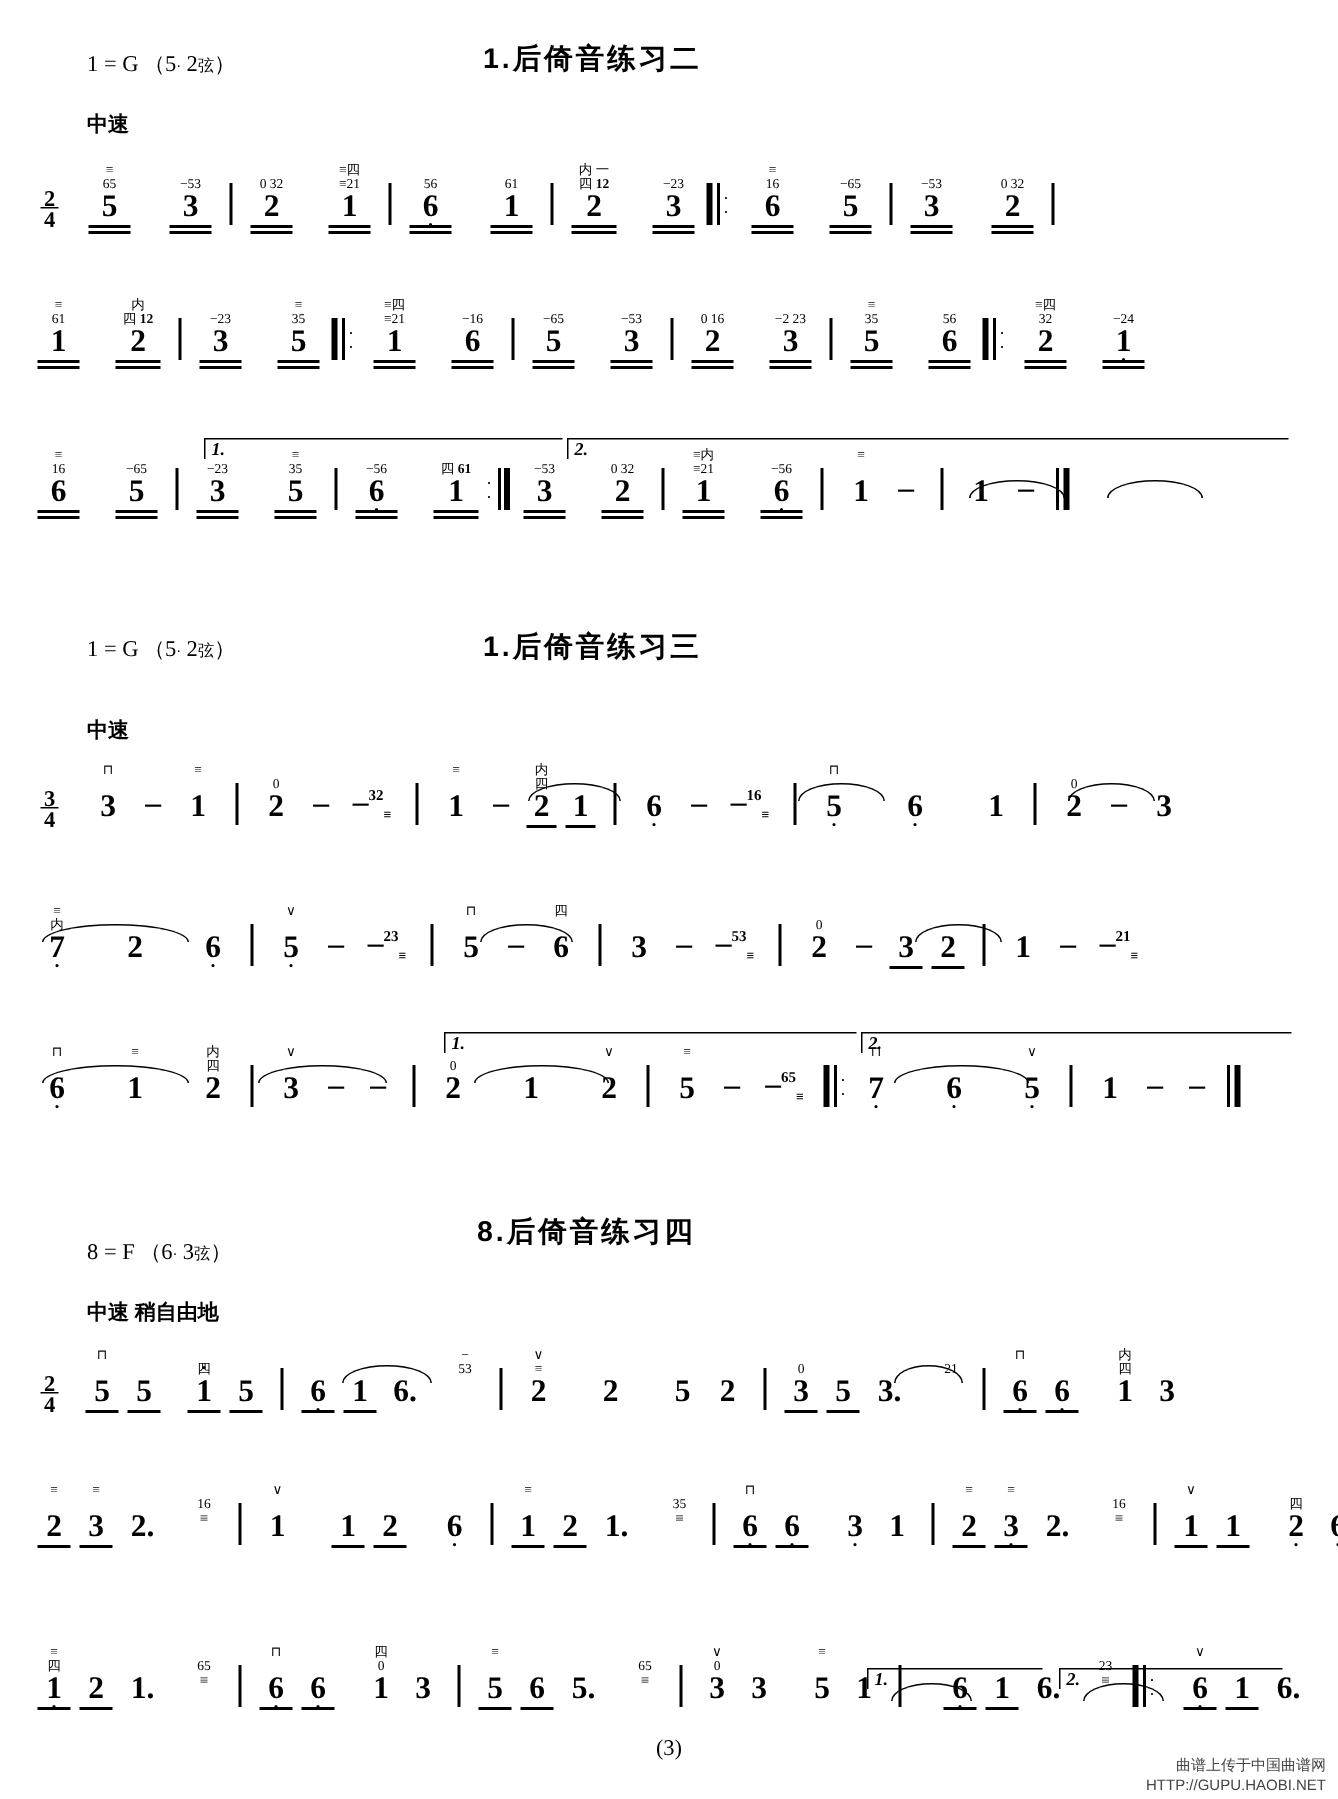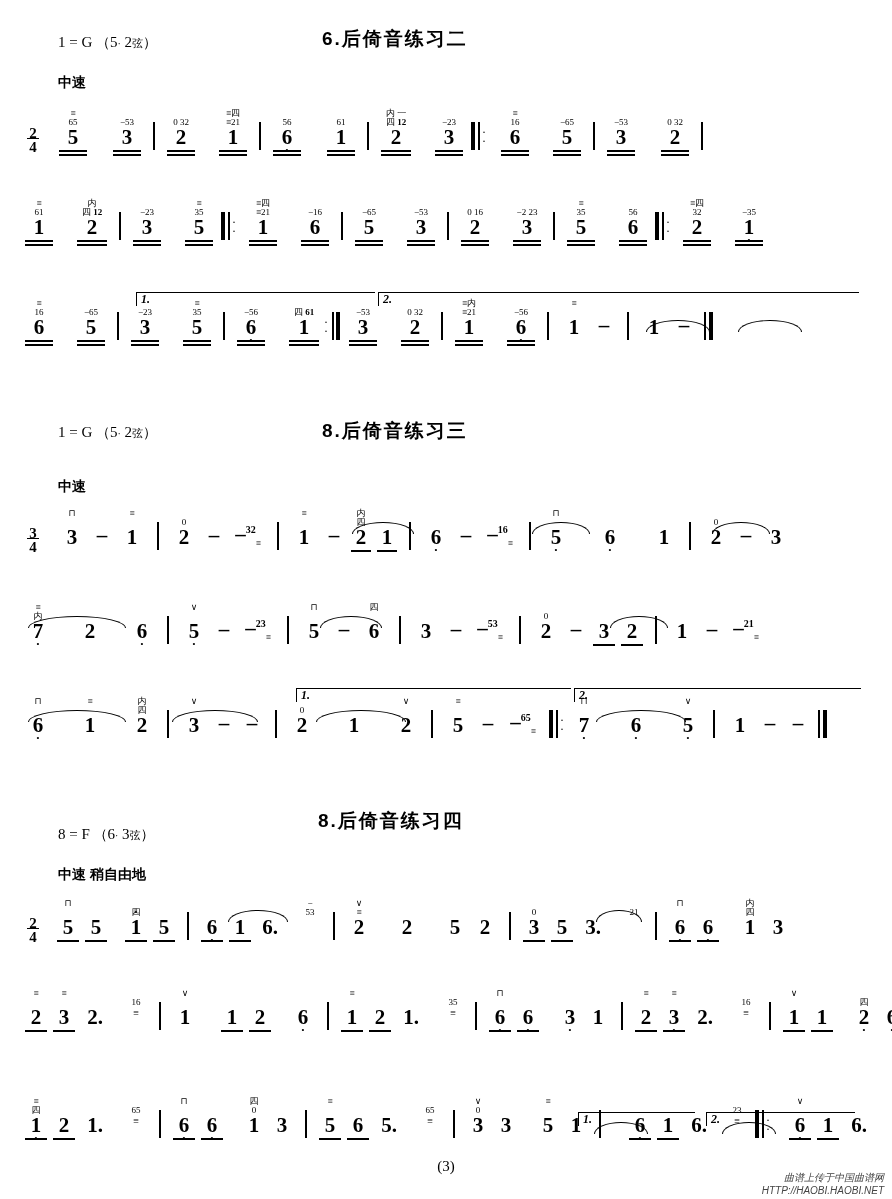--- a/index.html
+++ b/index.html
@@ -176,33 +176,32 @@
   }
 
   .pagenum{
     position:absolute;left:0;right:0;text-align:center;
     font-size:15px;font-family:"Liberation Serif",serif;
   }
   .credit{
     position:absolute;right:8px;text-align:right;
     font-size:10px;color:#444;line-height:1.25;
     font-family:"Liberation Sans", sans-serif;
-    font-style:italic;
   }
 </style>
 </head>
 <body>
 
 <div class="page">
 
   <div class="keysig" style="left:58px;top:34px;">
     <span>1 = G</span>
     <span class="small" style="font-size:14px;">（<span style="font-size:15px;">5</span><span style="font-size:10px;">·</span> <span style="font-size:15px;">2</span><span style="font-size:11px;">弦</span>）</span>
   </div>
-  <div class="sec-title" style="left:322px;top:26px;">6.后倚音练习二</div>
+  <div class="sec-title" style="left:322px;top:26px;">1.后倚音练习二</div>
   <div class="tempo" style="left:58px;top:74px;">中速</div>
 
   <div class="row" style="left:24px;top:112px;">
     <span class="meter">
       <span class="num">2</span>
       <span class="bar"></span>
       <span class="den">4</span>
     </span>
     <span class="sp" style="width:8px;"></span>
 
@@ -327,21 +326,21 @@
     </span>
     <span class="repeat">
       <span class="thick"></span><span class="thin"></span><span class="dots">·<br>·</span>
     </span>
     <span class="sp" style="width:2px;"></span>
     <span class="note" style="width:30px;">
       <span class="up2">≡四</span><span class="up">32</span><span class="d">2</span><span class="u1"></span><span class="u2"></span>
     </span>
     <span class="sp" style="width:14px;"></span>
     <span class="note" style="width:30px;">
-      <span class="up">−35</span><span class="d">1</span><span class="dotlow">·</span><span class="u1"></span><span class="u2"></span>
+      <span class="up">−24</span><span class="d">1</span><span class="dotlow">·</span><span class="u1"></span><span class="u2"></span>
     </span>
   </div>
 
   <div class="volta" style="left:136px;top:292px;width:238px;">
     <span class="lbl">1.</span>
   </div>
   <div class="volta" style="left:378px;top:292px;width:480px;">
     <span class="lbl">2.</span>
   </div>
 
@@ -406,21 +405,21 @@
       <span class="thin"></span><span class="thick"></span>
     </span>
   </div>
   <div class="slur" style="left:646px;top:320px;width:62px;"></div>
   <div class="slur" style="left:738px;top:320px;width:62px;"></div>
 
   <div class="keysig" style="left:58px;top:424px;">
     <span>1 = G</span>
     <span class="small" style="font-size:14px;">（<span style="font-size:15px;">5</span><span style="font-size:10px;">·</span> <span style="font-size:15px;">2</span><span style="font-size:11px;">弦</span>）</span>
   </div>
-  <div class="sec-title" style="left:322px;top:418px;">8.后倚音练习三</div>
+  <div class="sec-title" style="left:322px;top:418px;">1.后倚音练习三</div>
   <div class="tempo" style="left:58px;top:478px;">中速</div>
 
   <div class="row" style="left:24px;top:512px;">
     <span class="meter">
       <span class="num">3</span>
       <span class="bar"></span>
       <span class="den">4</span>
     </span>
     <span class="sp" style="width:8px;"></span>
 
@@ -902,16 +901,16 @@
     </span>
     <span class="sp" style="width:16px;"></span>
     
   </div>
   <div class="slur" style="left:594px;top:1122px;width:52px;"></div>
   <div class="slur" style="left:722px;top:1122px;width:52px;"></div>
 
   <div class="pagenum" style="top:1158px;">(3)</div>
   <div class="credit" style="top:1172px;">
     <div>曲谱上传于中国曲谱网</div>
-    <div>HTTP://HAOBI.HAOBI.NET</div>
+    <div>HTTP://GUPU.HAOBI.NET</div>
   </div>
 
 </div>
 
 </body></html>

